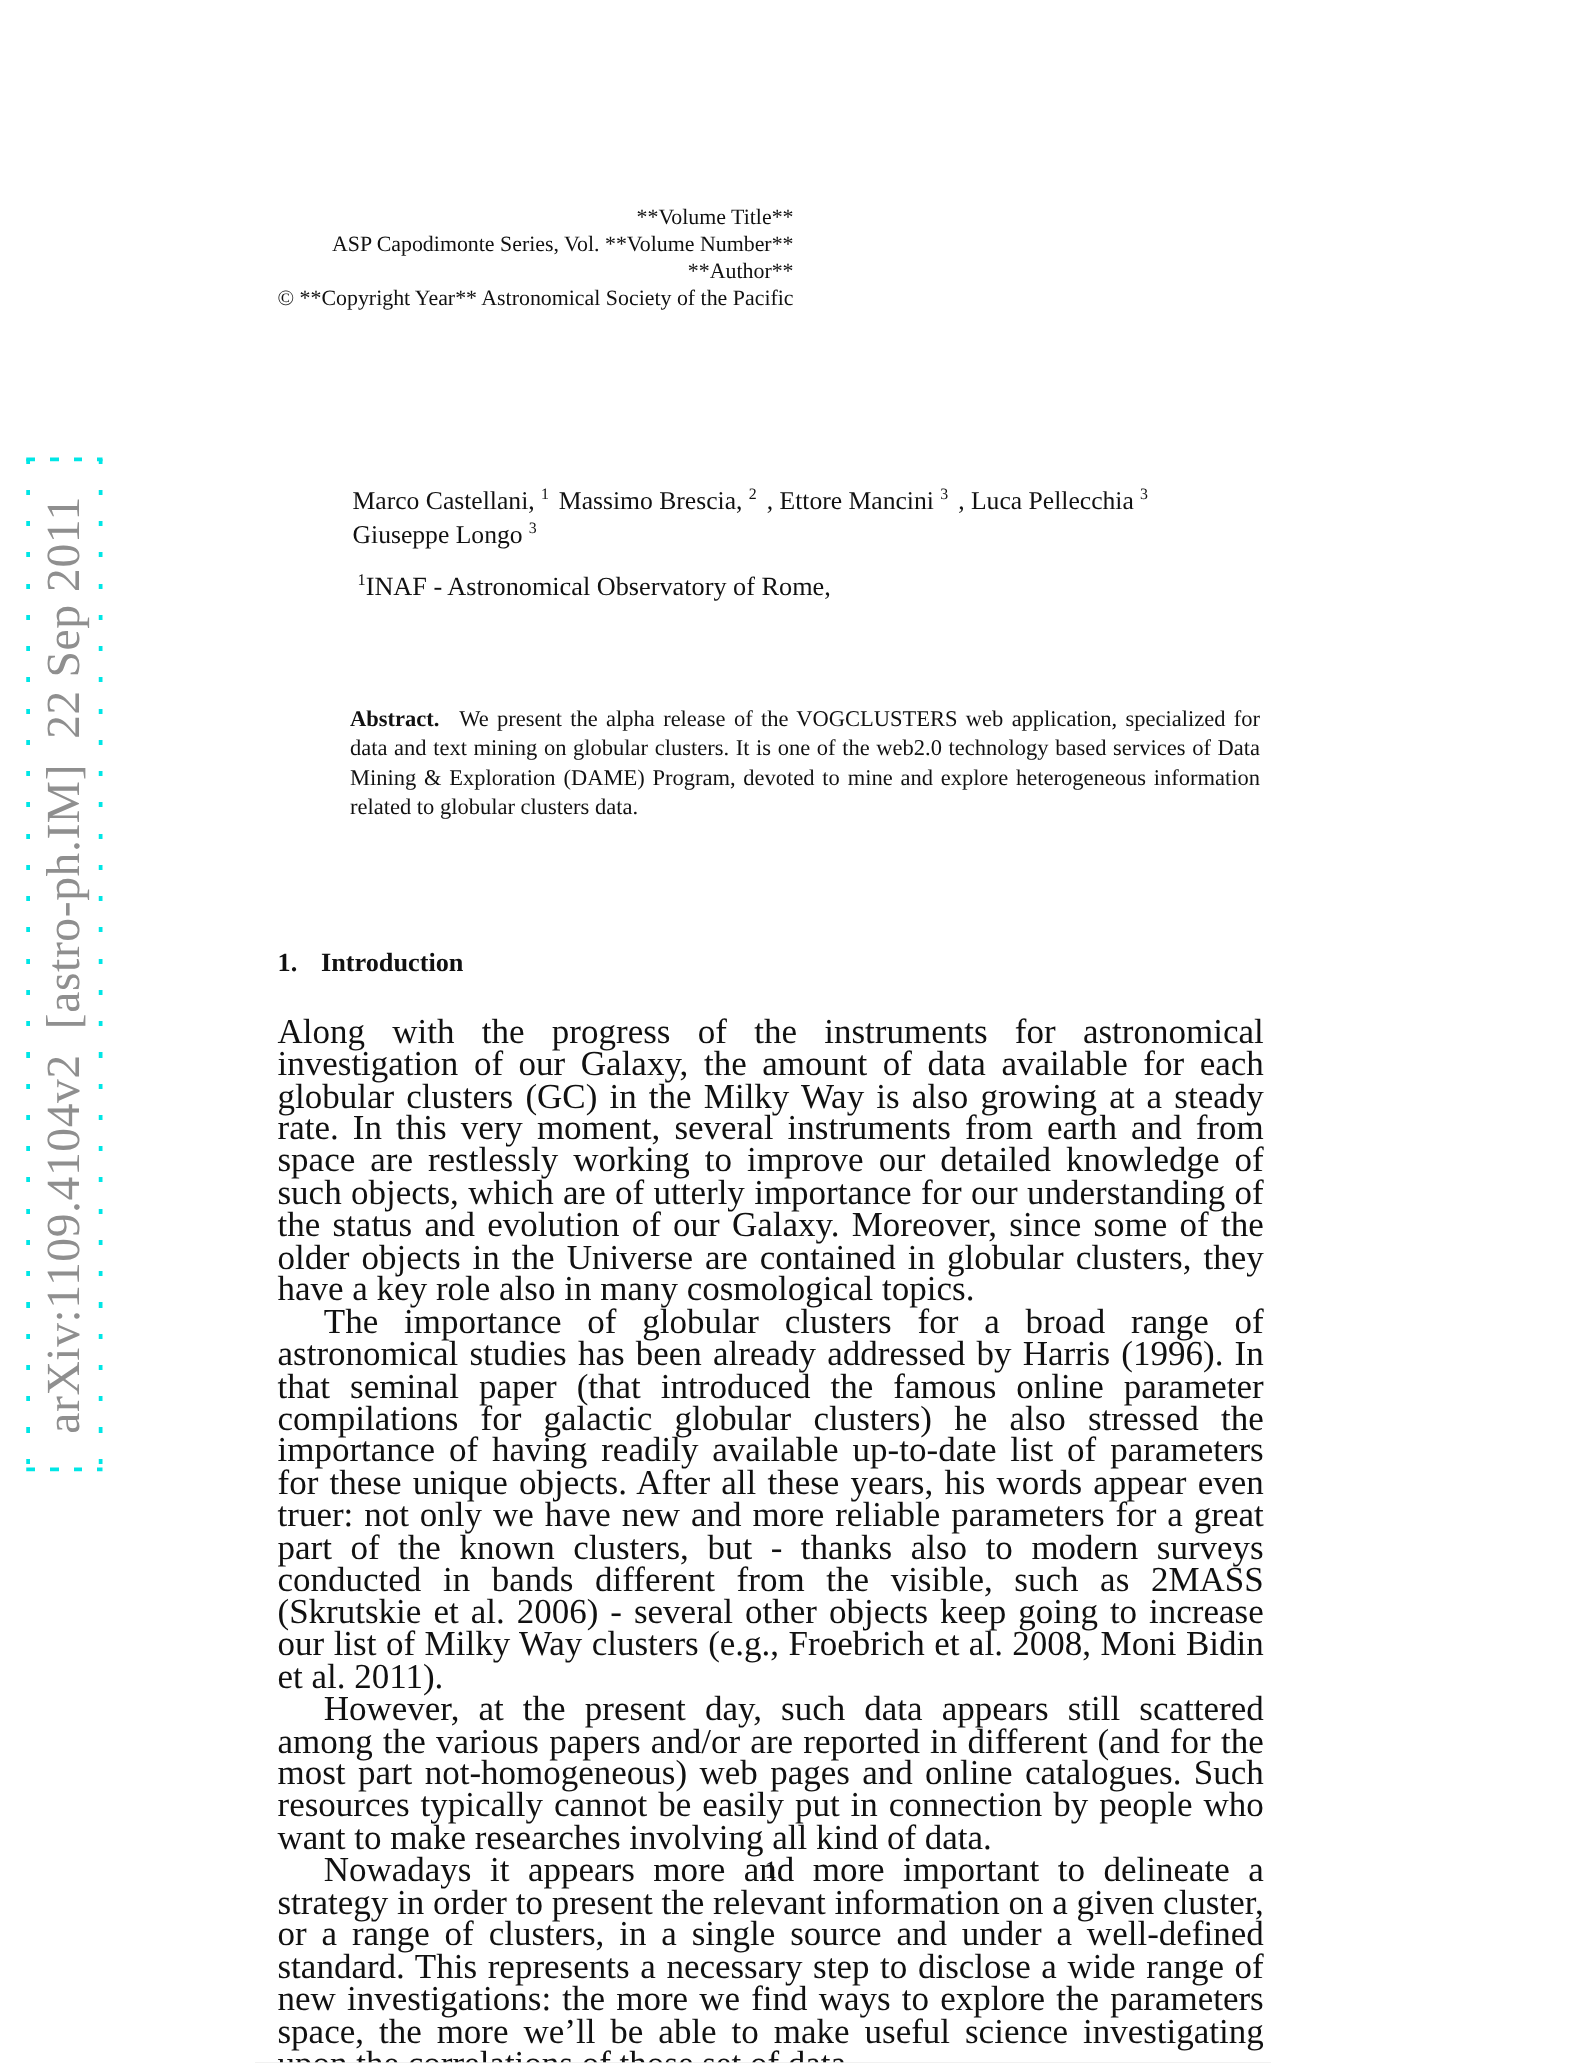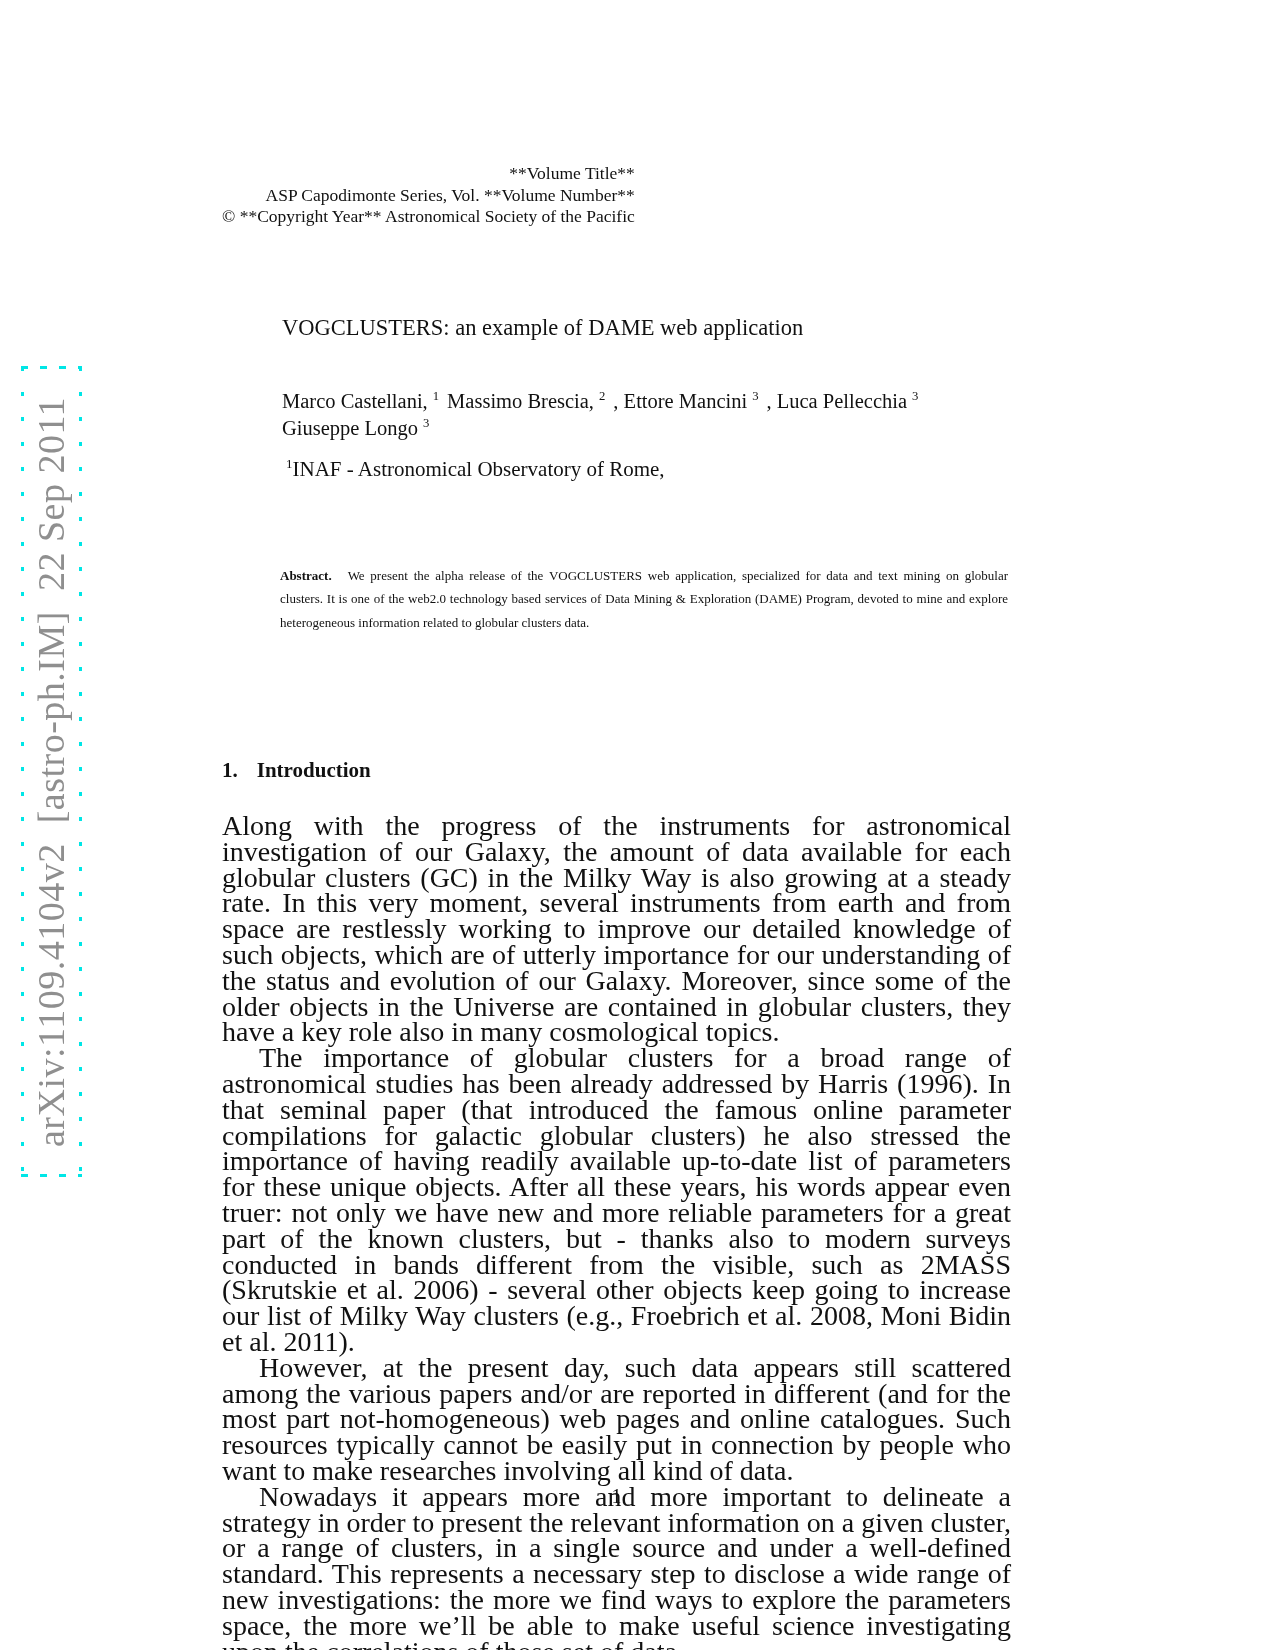--- a/index.html
+++ b/index.html
@@ -56,21 +56,21 @@
   .author-seg sup { margin-left:5px; }
   .author-seg { margin-right:8px;margin-top:40px; }
   .affils {
     position:absolute; left:286px; top:456px;
     font-size:21px; line-height:27.3px;
   }
 
   
   .abstract {
     position:absolute; left:280px; top:564px;
-    width:728px; font-size:13px; line-height:23.4px;
+    width:728px; font-size:18px; line-height:23.4px;
     text-align:justify;
   }
   .abs-label { font-weight:bold; margin-right:16px; }
 
   
   .section-heading {
     position:absolute; left:222px; top:758px;
     font-size:21px; font-weight:bold;
   }
   .section-heading .sec-num { margin-right:19px; }
@@ -92,24 +92,24 @@
 
   <div class="dash dash-v" style="left:21px;"></div>
   <div class="dash dash-v" style="left:79px;"></div>
   <div class="dash dash-h" style="top:366px;"></div>
   <div class="dash dash-h" style="top:1174px;"></div>
   <div class="arxiv-label">arXiv:1109.4104v2  [astro-ph.IM]  22 Sep 2011</div>
 
   <div class="header">
     <div>**Volume Title**</div>
     <div>ASP Capodimonte Series, Vol. **Volume Number**</div>
+    <div>**Author**</div>
     <div>© **Copyright Year** Astronomical Society of the Pacific</div>
   </div>
 
-  <div class="title">VOGCLUSTERS: an example of DAME web application</div>
 
   <div class="authors">
     <span class="author-seg"><span>Marco Castellani,</span><sup>1</sup></span><span class="author-seg"><span>Massimo Brescia,</span><sup>2</sup></span><span class="author-seg"><span>, Ettore Mancini</span><sup>3</sup></span><span class="author-seg"><span>, Luca Pellecchia</span><sup>3</sup></span>
     <br>
     <span class="author-seg"><span>Giuseppe Longo</span><sup>3</sup></span>
   </div>
 
   <div class="affils">
     <div><sup>1</sup><span>INAF - Astronomical Observatory of Rome,</span></div>
   </div>

